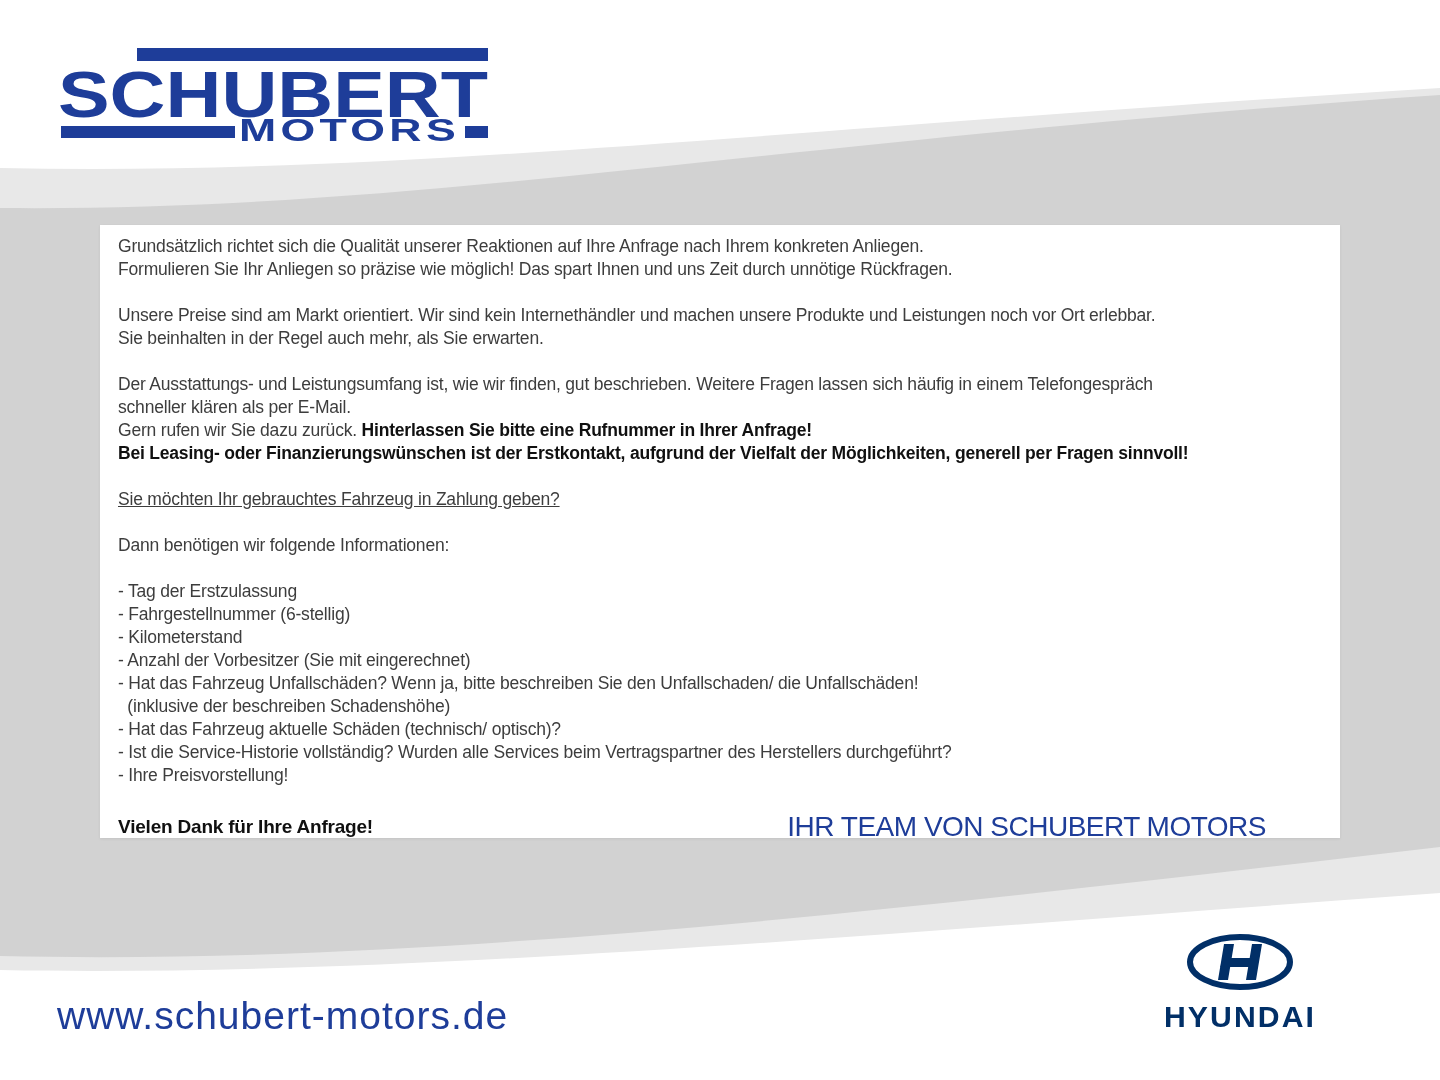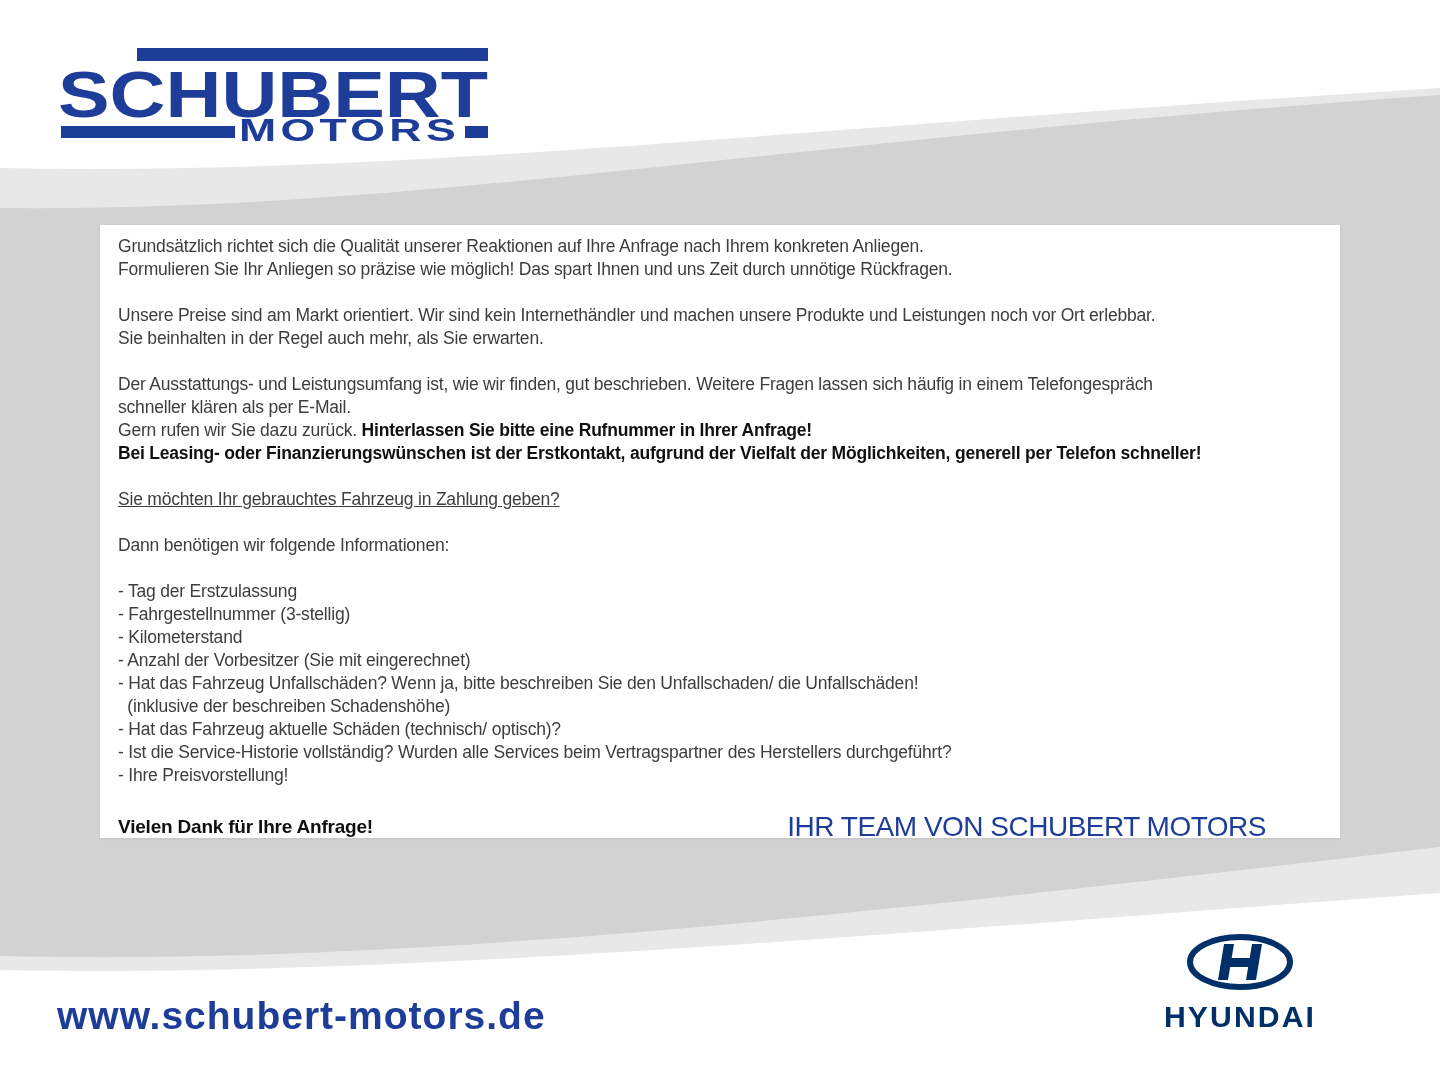--- a/index.html
+++ b/index.html
@@ -91,21 +91,21 @@
     letter-spacing: -0.5px;
     margin-right: 56px;
   }
 
   
   .website {
     position: absolute;
     left: 57px;
     top: 994px;
     font-size: 39px;
-    font-weight: 700;
+    font-weight: 400;
     letter-spacing: 1px;
     color: var(--schubert_blue, #1e3d99);
   }
 
   
   .hyundai {
     position: absolute;
     left: 1158px;
     top: 930px;
     width: 170px;
@@ -149,28 +149,28 @@
     <div id="letter-body">
         <div class="ln"><span>Grundsätzlich richtet sich die Qualität unserer Reaktionen auf Ihre Anfrage nach Ihrem konkreten Anliegen.</span></div>
         <div class="ln"><span>Formulieren Sie Ihr Anliegen so präzise wie möglich! Das spart Ihnen und uns Zeit durch unnötige Rückfragen.</span></div>
         <div class="ln blank"></div>
         <div class="ln"><span>Unsere Preise sind am Markt orientiert. Wir sind kein Internethändler und machen unsere Produkte und Leistungen noch vor Ort erlebbar.</span></div>
         <div class="ln"><span>Sie beinhalten in der Regel auch mehr, als Sie erwarten.</span></div>
         <div class="ln blank"></div>
         <div class="ln"><span>Der Ausstattungs- und Leistungsumfang ist, wie wir finden, gut beschrieben. Weitere Fragen lassen sich häufig in einem Telefongespräch</span></div>
         <div class="ln"><span>schneller klären als per E-Mail.</span></div>
         <div class="ln"><span>Gern rufen wir Sie dazu zurück. </span><span class="b">Hinterlassen Sie bitte eine Rufnummer in Ihrer Anfrage!</span></div>
-        <div class="ln"><span class="b">Bei Leasing- oder Finanzierungswünschen ist der Erstkontakt, aufgrund der Vielfalt der Möglichkeiten, generell per Telefon schneller!</span></div>
+        <div class="ln"><span class="b">Bei Leasing- oder Finanzierungswünschen ist der Erstkontakt, aufgrund der Vielfalt der Möglichkeiten, generell per Fragen sinnvoll!</span></div>
         <div class="ln blank"></div>
         <div class="ln"><span class="u">Sie möchten Ihr gebrauchtes Fahrzeug in Zahlung geben?</span></div>
         <div class="ln blank"></div>
         <div class="ln"><span>Dann benötigen wir folgende Informationen:</span></div>
         <div class="ln blank"></div>
         <div class="ln"><span>- Tag der Erstzulassung</span></div>
-        <div class="ln"><span>- Fahrgestellnummer (3-stellig)</span></div>
+        <div class="ln"><span>- Fahrgestellnummer (6-stellig)</span></div>
         <div class="ln"><span>- Kilometerstand</span></div>
         <div class="ln"><span>- Anzahl der Vorbesitzer (Sie mit eingerechnet)</span></div>
         <div class="ln"><span>- Hat das Fahrzeug Unfallschäden? Wenn ja, bitte beschreiben Sie den Unfallschaden/ die Unfallschäden!</span></div>
         <div class="ln"><span>  (inklusive der beschreiben Schadenshöhe)</span></div>
         <div class="ln"><span>- Hat das Fahrzeug aktuelle Schäden (technisch/ optisch)?</span></div>
         <div class="ln"><span>- Ist die Service-Historie vollständig? Wurden alle Services beim Vertragspartner des Herstellers durchgeführt?</span></div>
         <div class="ln"><span>- Ihre Preisvorstellung!</span></div>
         <div class="ln blank"></div>
       </div>
     <div class="panel-footer">

